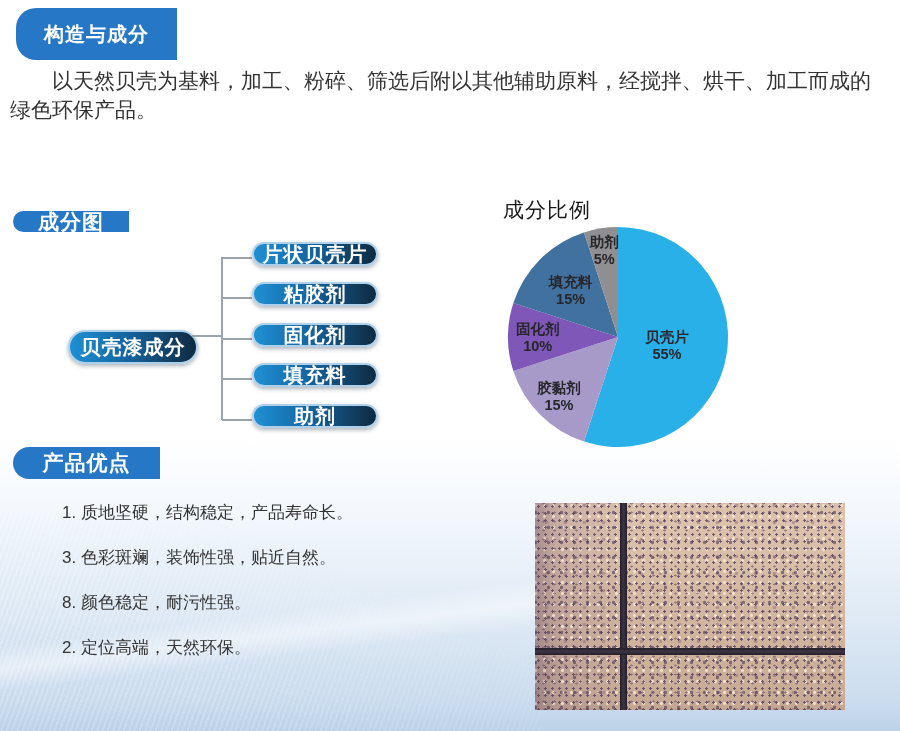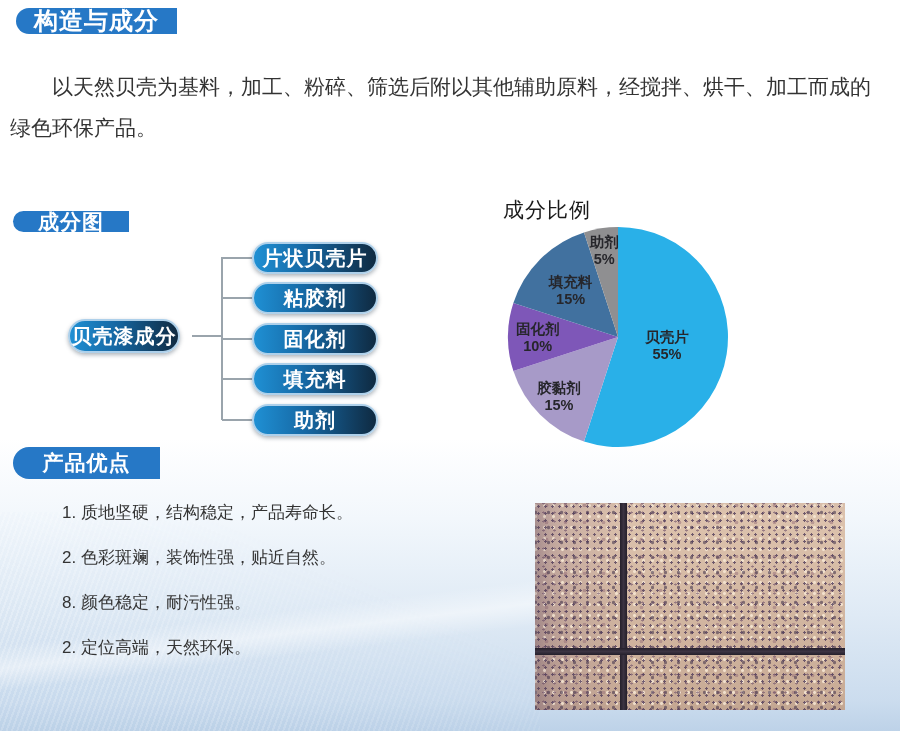--- a/index.html
+++ b/index.html
@@ -21,39 +21,39 @@
     position:absolute; left:-60px; bottom:70px; width:620px; height:46px;
     background:linear-gradient(to bottom, rgba(255,255,255,0) 0%, rgba(255,255,255,0.85) 50%, rgba(255,255,255,0) 100%);
     transform:rotate(-7deg); opacity:0.55;
   }
   
   .badge {
     position:absolute; background:#2678c6; color:#fff; font-weight:bold;
     display:flex; align-items:center; justify-content:center;
     border-radius:20px 0 0 20px; letter-spacing:1px;
   }
-  .badge-header { left:16px; top:8px; width:161px; height:26px; font-size:24px; }
+  .badge-header { left:16px; top:8px; width:161px; height:52px; font-size:20px; }
   .badge-small { font-size:21px; }
   .badge-comp { left:13px; top:211px; width:116px; height:21px; }
   .badge-adv  { left:13px; top:447px; width:147px; height:32px; }
   
   .intro {
     position:absolute; left:10px; top:66px; width:872px;
-    font-size:21px; line-height:41px; color:#333; text-indent:2em;
+    font-size:21px; line-height:29px; color:#333; text-indent:2em;
   }
   
   .pill {
     position:absolute; border-radius:17px; color:#fff; font-weight:bold;
     display:flex; align-items:center; justify-content:center; letter-spacing:1px;
     background:linear-gradient(to right,#1f90d4 0%,#1668a4 42%,#0f2a41 100%);
     border:2px solid #aed0ea; box-shadow:0 2px 4px rgba(20,40,60,0.35);
     font-size:20px;
   }
-  .pill-root { left:68px; top:319px; width:112px; height:34px; }
-  .pill-child { left:252px; width:126px; height:32px; }
+  .pill-root { left:68px; top:330px; width:130px; height:34px; }
+  .pill-child { left:252px; width:126px; height:24px; }
   .cline { position:absolute; background:#9aa4ac; }
   
   .pie-title { position:absolute; left:503px; top:196px; width:230px; text-align:left;
     font-size:21px; color:#1a1a1a; font-weight:500; letter-spacing:1px; }
   .pie-wrap { position:absolute; left:483px; top:202px; width:270px; height:270px; }
   
   .adv-list { position:absolute; left:62px; top:490px; }
   .adv-item { font-size:17px; line-height:45px; color:#333; white-space:nowrap; }
   
   .texture {
@@ -119,21 +119,21 @@
         <text x="-47.4" y="-50.4" text-anchor="middle" fill="#26262b" font-size="14.5" font-weight="600"><tspan x="-47.4">填充料</tspan><tspan x="-47.4" dy="17">15%</tspan></text>
         <path d="M 0 0 L -33.99 -104.62 A 110 110 0 0 1 -0.00 -110.00 Z" fill="#8f8f91"></path>
         <text x="-13.8" y="-89.9" text-anchor="middle" fill="#26262b" font-size="14.5" font-weight="600"><tspan x="-13.8">助剂</tspan><tspan x="-13.8" dy="17">5%</tspan></text>
       </svg>
   </div>
 
   <div class="badge badge-small badge-adv">产品优点</div>
 
   <div class="adv-list">
     <div class="adv-item">1. 质地坚硬，结构稳定，产品寿命长。</div>
-    <div class="adv-item">2. 色彩斑斓，装饰性强，贴近自然。</div>
+    <div class="adv-item">3. 色彩斑斓，装饰性强，贴近自然。</div>
     <div class="adv-item">8. 颜色稳定，耐污性强。</div>
     <div class="adv-item">2. 定位高端，天然环保。</div>
   </div>
 
   <div class="texture">
     <div class="grout-v"></div>
     <div class="grout-h"></div>
   </div>
 
 </div>

